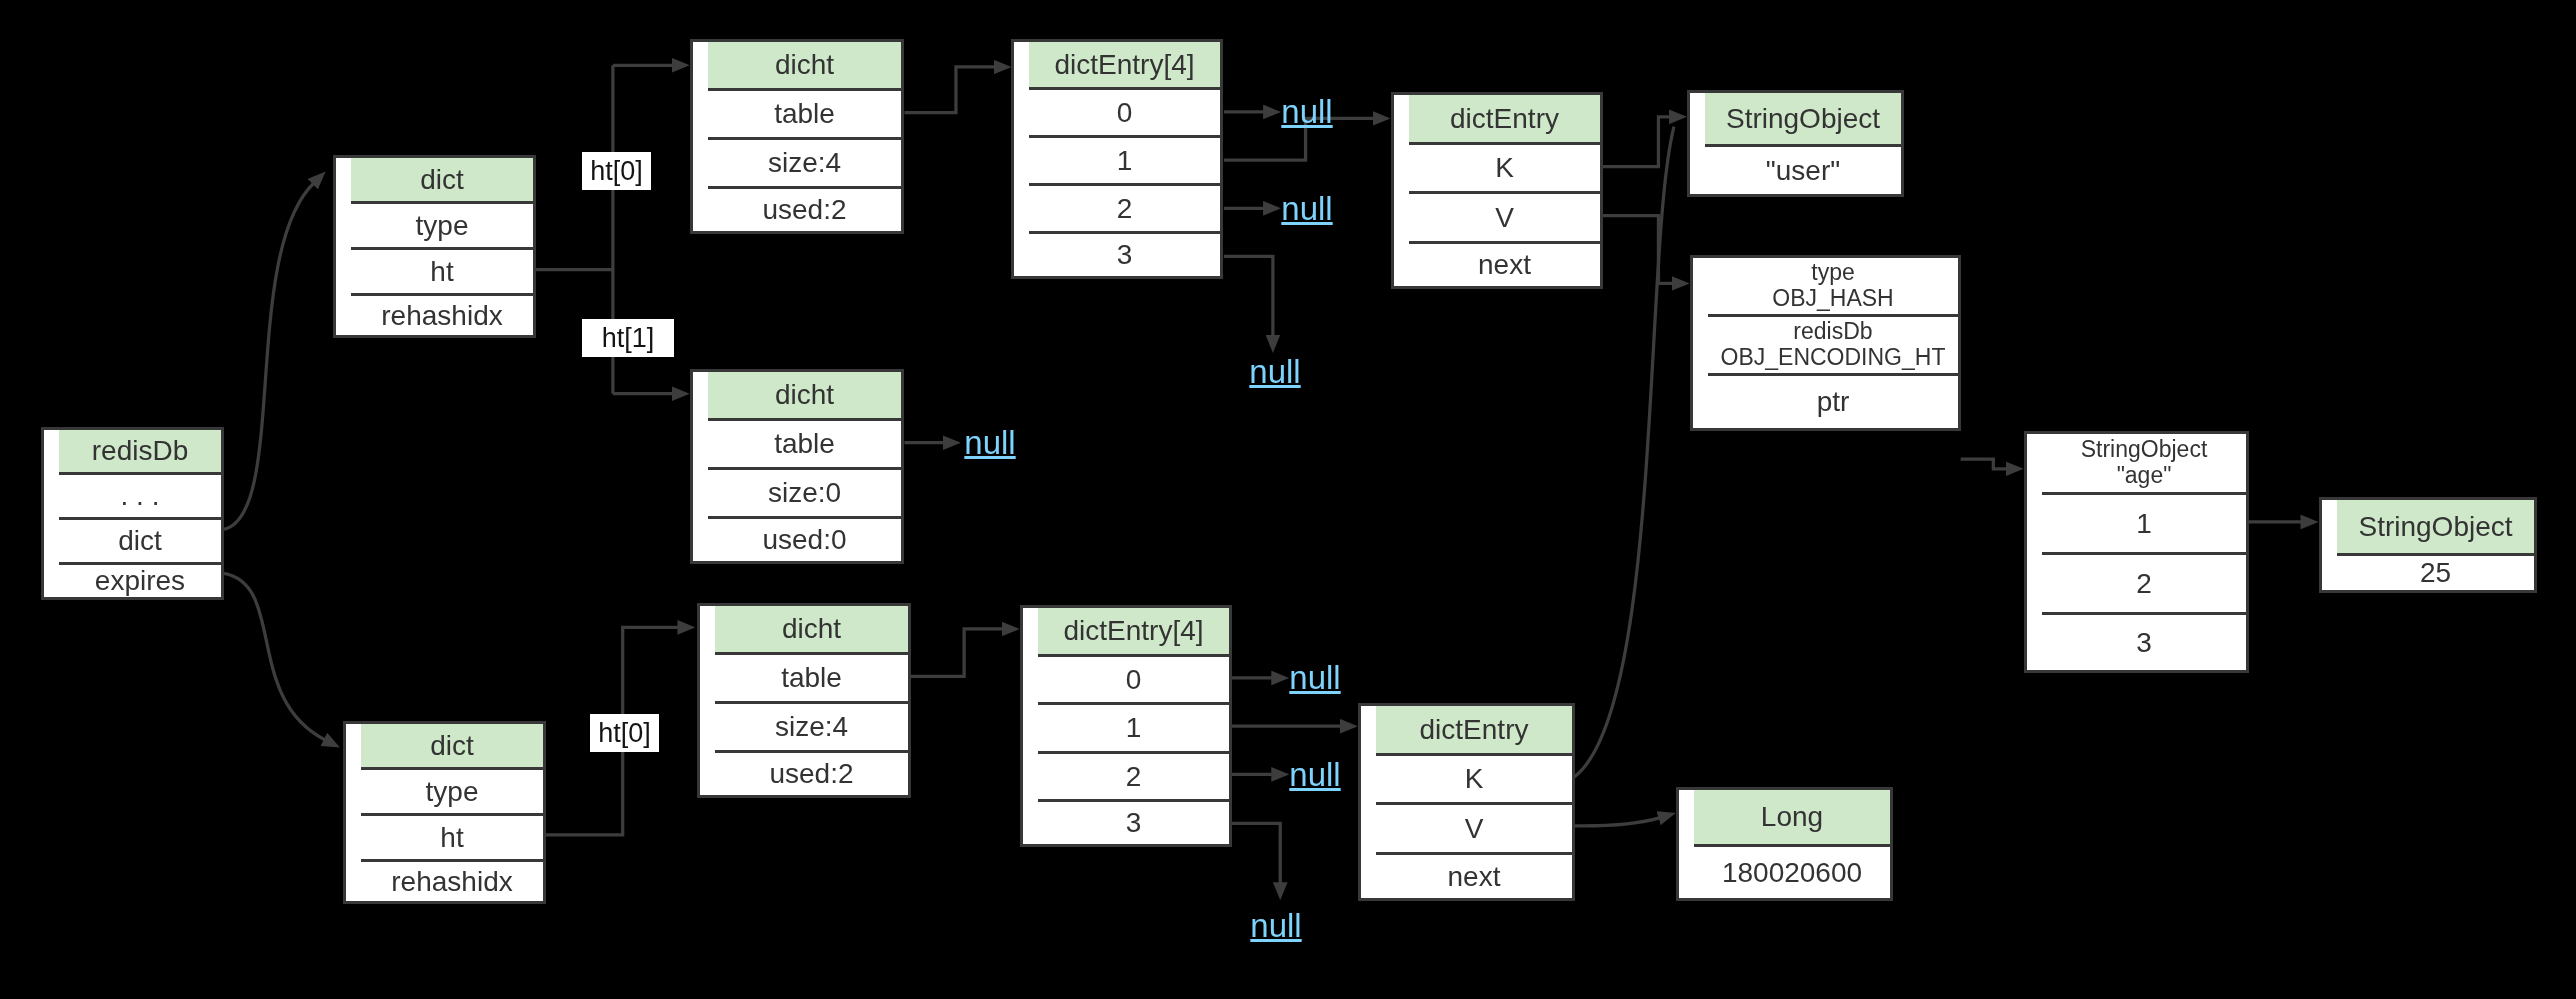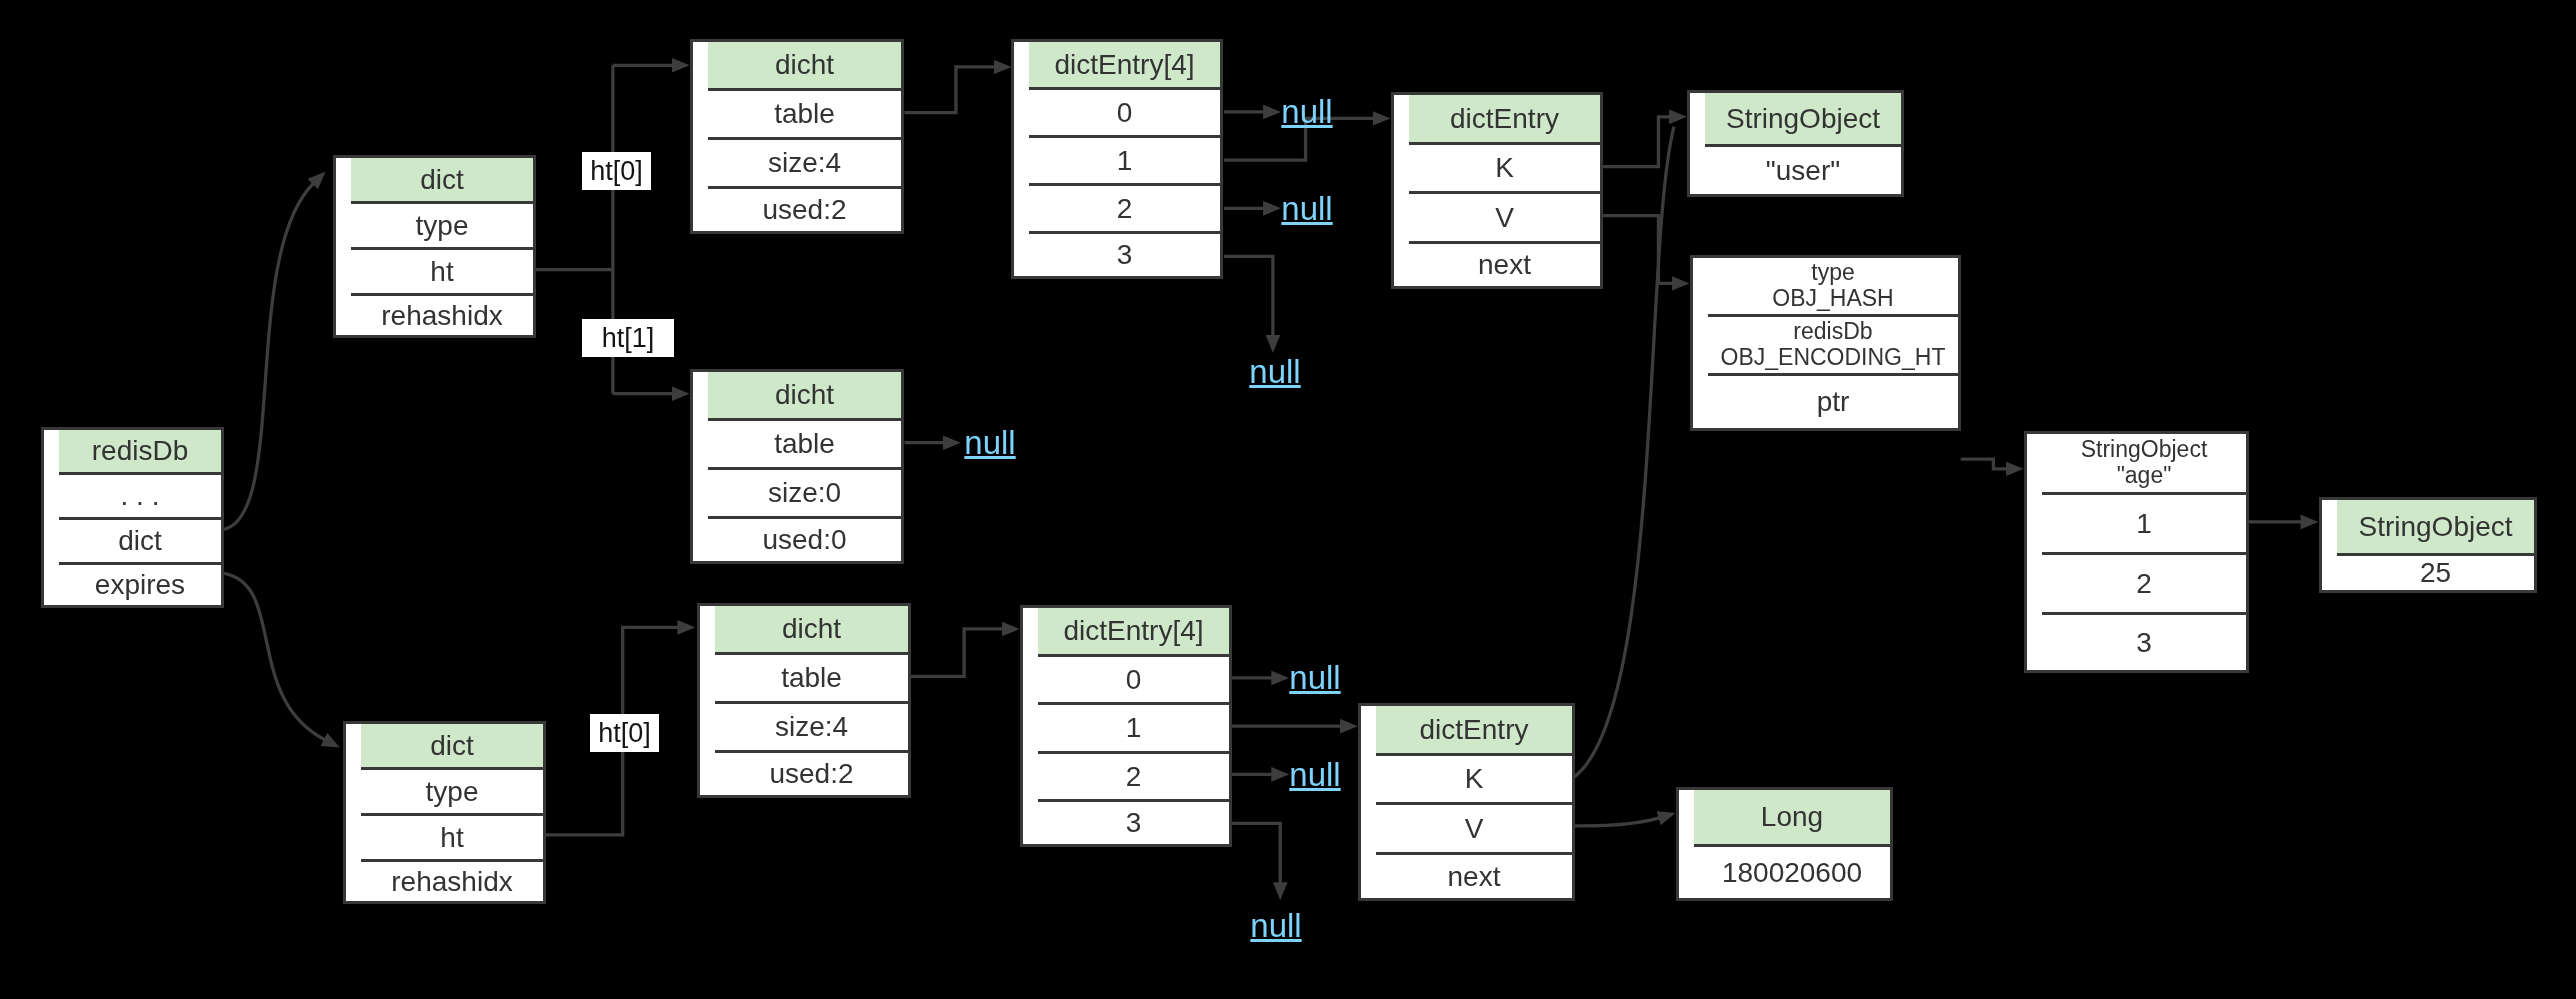--- a/index.html
+++ b/index.html
@@ -39,21 +39,21 @@
 <body>
 
 <div id="canvas">
 
   <div class="layer-boxes">
 
     <div class="node" style="left:41px;top:427px;width:183px;">
       <div class="hdr" style="height:45px">redisDb</div>
       <div class="row" style="height:45px">. . .</div>
       <div class="row" style="height:45px">dict</div>
-      <div class="row" style="height:40px">expires</div>
+      <div class="row" style="height:32px">expires</div>
     </div>
 
     <div class="node" style="left:333px;top:155px;width:203px;">
       <div class="hdr" style="height:46px">dict</div>
       <div class="row" style="height:46px">type</div>
       <div class="row" style="height:46px">ht</div>
       <div class="row" style="height:39px">rehashidx</div>
     </div>
 
     <div class="node" style="left:690px;top:39px;width:214px;">

